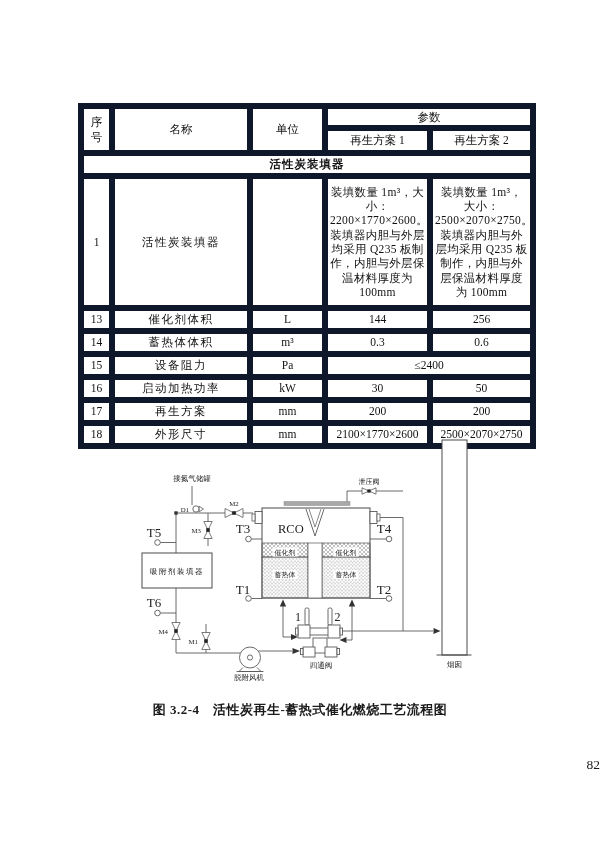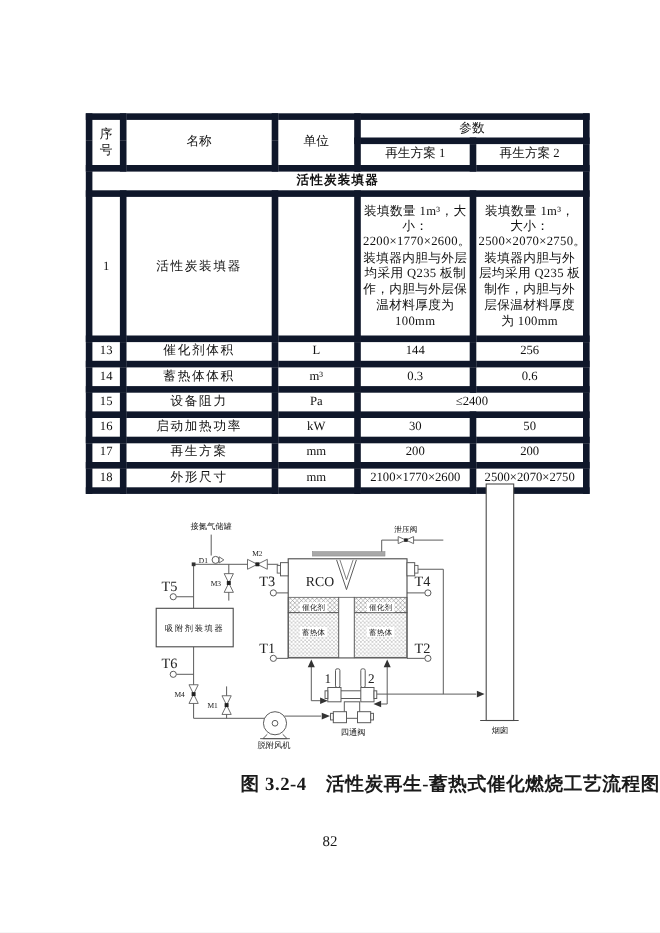--- a/index.html
+++ b/index.html
@@ -24,25 +24,25 @@
   td.bigrow { height:126px; }
   td.name { letter-spacing:1.5px; }
   td.desc { font-size:10.8px; line-height:1.45; padding:2px 3px; letter-spacing:0.3px; }
   .note {
     position:absolute; left:80px; top:396px; width:470px;
     font-size:11.5px; letter-spacing:0.6px;
   }
   svg.diagram { position:absolute; left:0; top:430px; }
   svg.diagram text { fill:#222; font-family:"Liberation Serif","DejaVu Serif",serif; }
   .caption {
-    position:absolute; left:0; top:701px; width:600px; text-align:right;
-    font-size:17px; font-weight:bold; letter-spacing:0.5px;
+    position:absolute; left:0; top:701px; width:600px; text-align:center;
+    font-size:13px; font-weight:bold; letter-spacing:0.5px;
   }
   .pagenum {
-    position:absolute; left:0; top:757px; width:600px; text-align:center;
+    position:absolute; left:0; top:757px; width:600px; text-align:right;
     font-size:13.5px;
   }
 </style>
 </head>
 <body>
 
 <div class="page">
 
   <table class="spec">
     <colgroup>

